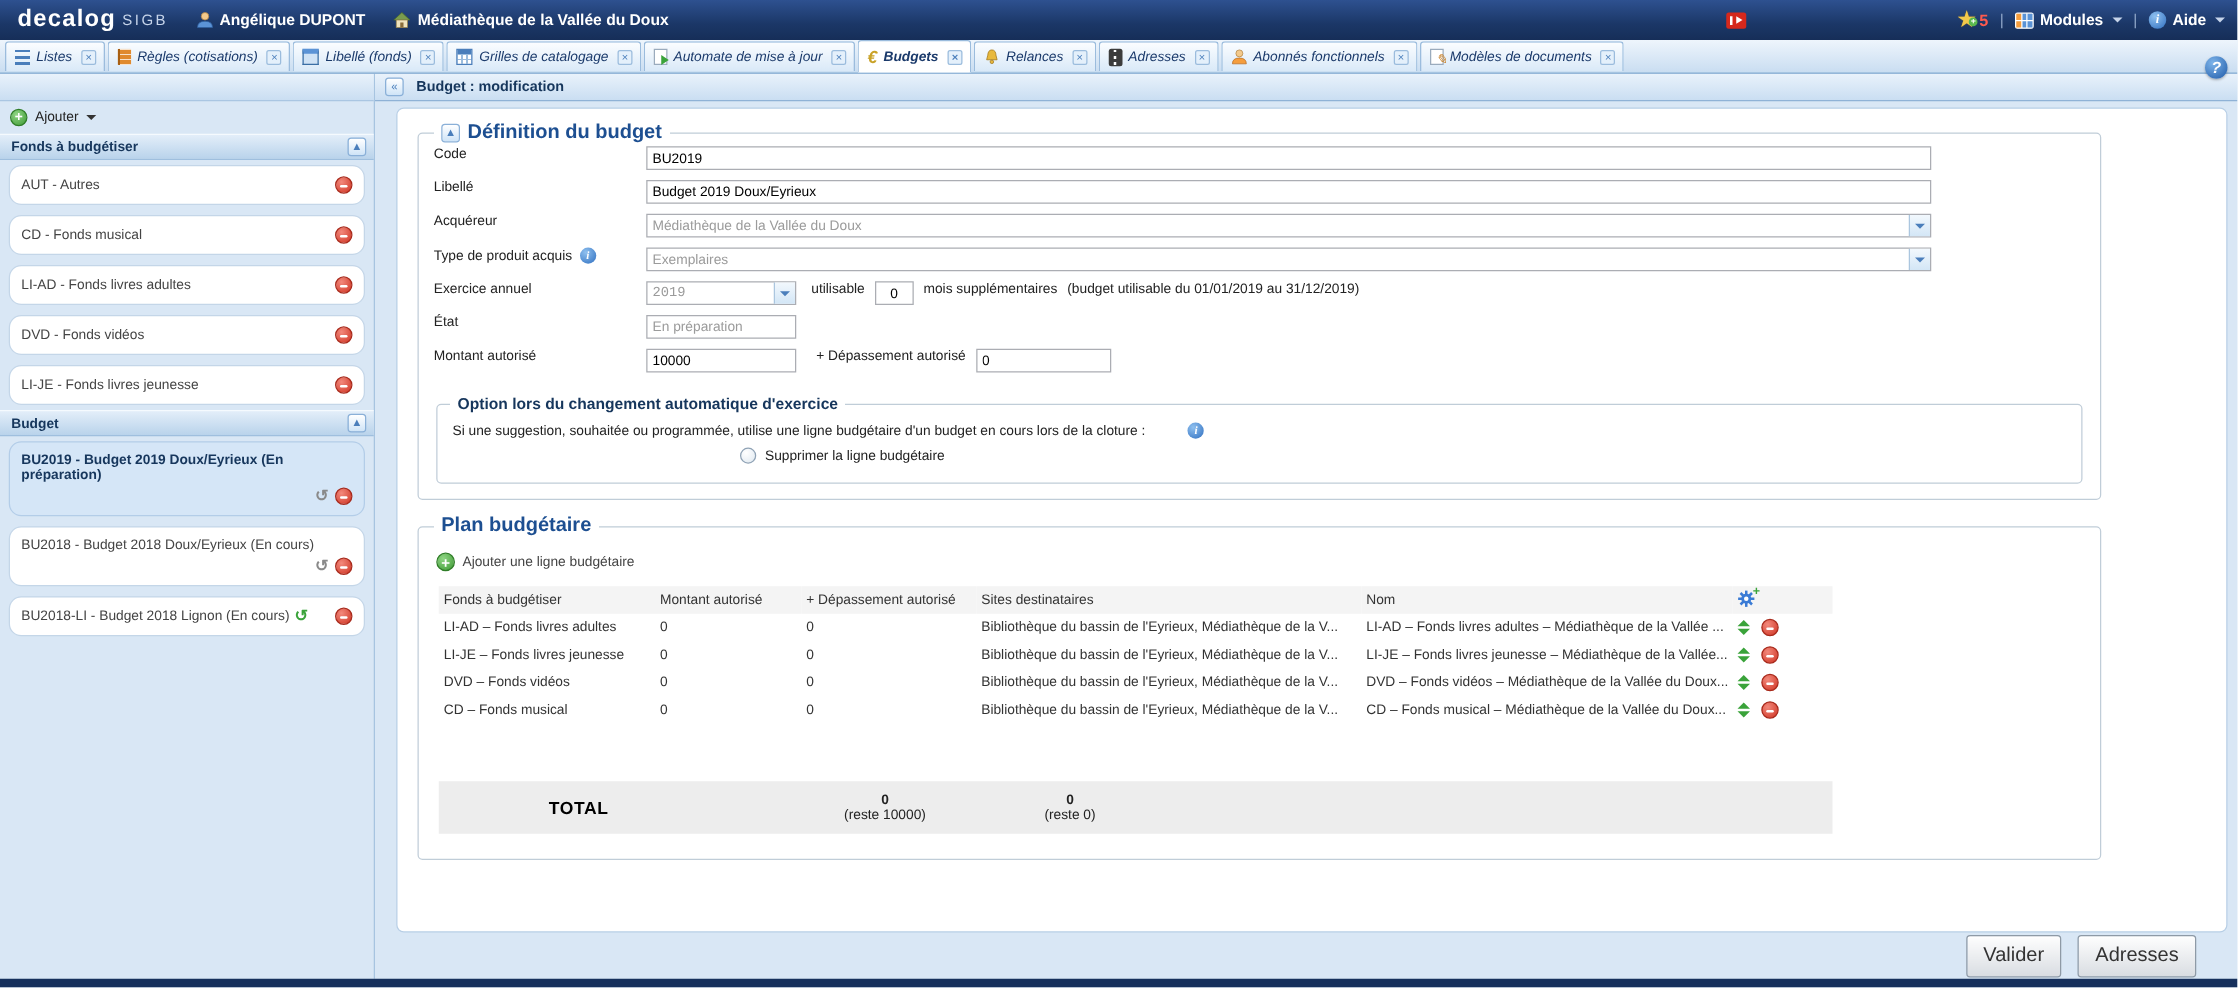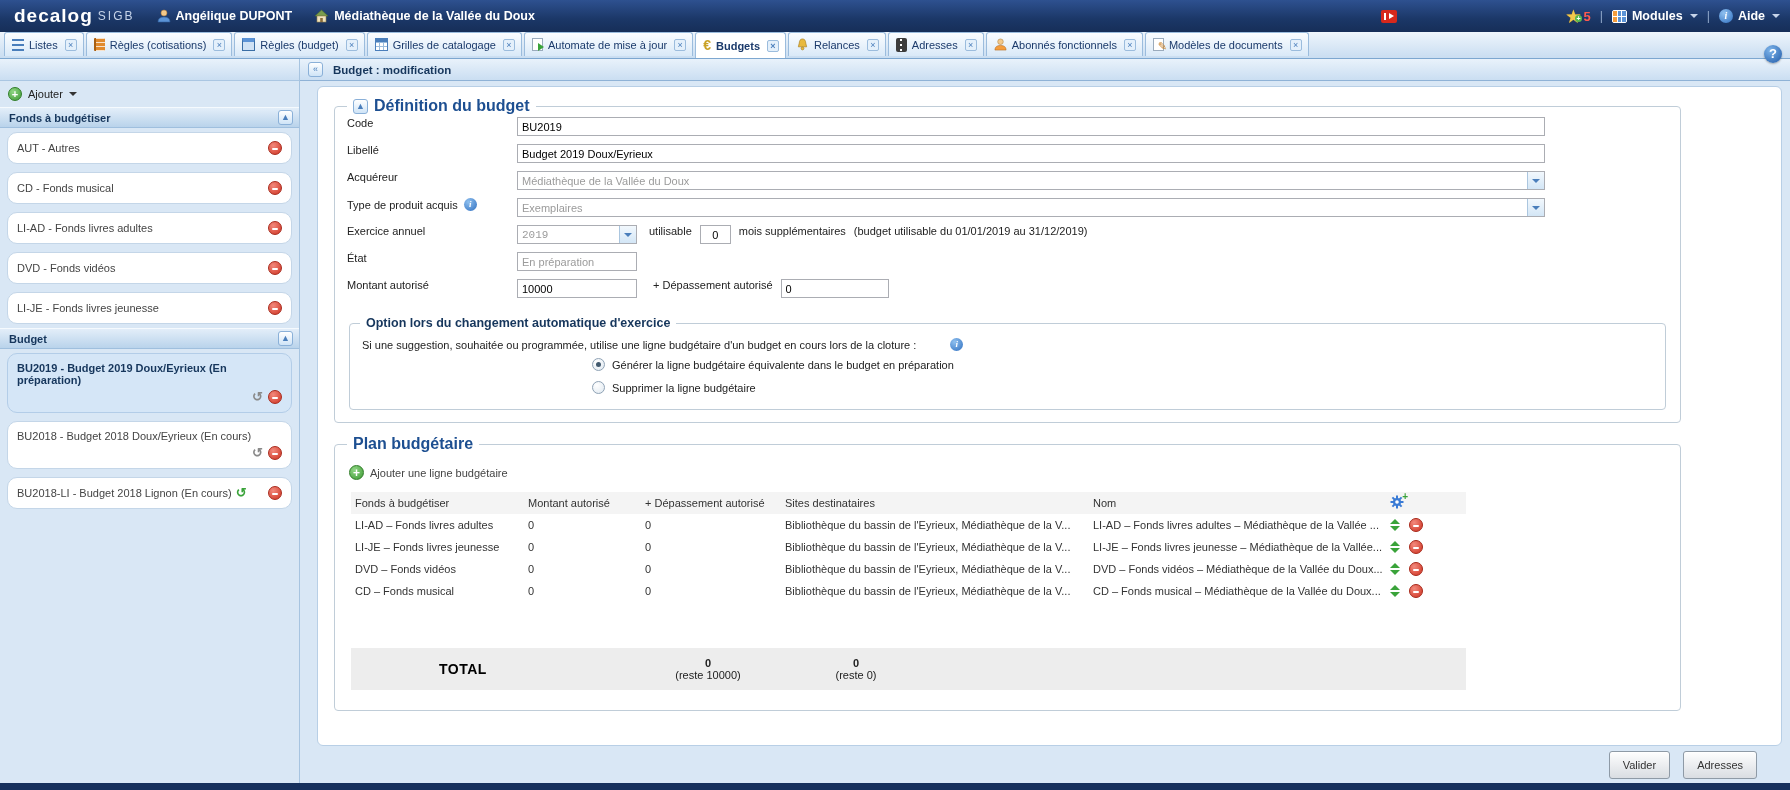--- a/index.html
+++ b/index.html
@@ -20,21 +20,21 @@
   .star-glyph { color:#f2c94c; font-size:16px; text-shadow:0 0 1px #a87d1e; }
   .star-badge { position:absolute; left:9px; top:8px; width:7px; height:7px; background:#58b84e; border-radius:50%; color:#fff; font-size:7px; line-height:7px; text-align:center; font-weight:bold; }
   .star-count { color:#ff5a4e; font-size:13px; }
   .chev-down-white { display:inline-block; width:0; height:0; border-left:4px solid transparent; border-right:4px solid transparent; border-top:4px solid #c6d4ea; margin-left:2px; }
   .info-circle { width:14px; height:14px; border-radius:50%; background:radial-gradient(circle at 35% 30%, #8fc0ef, #2f6fc0); color:#fff; font-family:"Liberation Serif", serif; font-style:italic; font-weight:bold; font-size:10px; text-align:center; line-height:14px; display:inline-block; }
   .grid-icon { width:15px; height:13px; display:grid; grid-template-columns:1fr 1fr 1fr; grid-template-rows:1fr 1fr; gap:1px; background:#fff; border:1px solid #fff; border-radius:2px; }
   .grid-icon i:nth-child(1), .grid-icon i:nth-child(4) { background:#f59d3d; }
   .grid-icon i { background:#5b93d6; }
 
   
-  .tabbar { height:27px; flex:none; background:linear-gradient(#eef5fc,#c9ddf1); border-bottom:1px solid #7da7d0; display:flex; align-items:flex-start; padding-left:3px; position:relative; }
+  .tabbar { height:27px; flex:none; background:linear-gradient(#eef5fc,#c9ddf1); border-bottom:1px solid #7da7d0; display:flex; align-items:center; padding-left:3px; position:relative;font-style:italic; }
   .tab { display:inline-flex; align-items:center; gap:5px; height:24px; margin:0 1px; padding:0 6px 0 7px; background:linear-gradient(#fbfdff,#d9e9f8); border:1px solid #9bbcdd; border-bottom:none; border-radius:3px 3px 0 0; color:#1b3a6b; white-space:nowrap; cursor:default; }
   .tab.active { background:#fff; font-weight:bold; height:26px; position:relative; z-index:2; }
   .tab-close { width:12px; height:12px; flex:none; background:#e4f0fb; border:1px solid #9bbcdd; border-radius:2px; color:#4a7ebb; font-size:9px; line-height:10px; text-align:center; margin-left:2px; }
   .help-circle { position:absolute; right:8px; top:13px; width:18px; height:18px; border-radius:50%; background:radial-gradient(circle at 35% 30%, #7db4ea, #1f5aa8); color:#fff; font-weight:bold; font-size:13px; text-align:center; line-height:18px; z-index:5; box-shadow:0 1px 2px rgba(0,0,0,.3); }
 
   
   .ticon { width:14px; height:13px; flex:none; position:relative; display:inline-block; }
   .icon-bars { background:repeating-linear-gradient(to bottom,#4a7ebb 0 2px,transparent 2px 5px); width:12px; margin-top:1px; }
   .icon-book { background:#e08a2e; border-radius:1px; width:11px; background-image:repeating-linear-gradient(to bottom, rgba(255,255,255,.75) 0 1px, transparent 1px 4px); border-left:2px solid #a85f12; }
   .icon-window { background:#cfe2f5; border:1px solid #3a6ea5; border-top:4px solid #5b93d6; width:13px; }
@@ -119,21 +119,21 @@
   .updown .up { border-bottom:5px solid #3aa33a; margin-bottom:2px; }
   .updown .dn { border-top:5px solid #3aa33a; }
   .total-band { width:1115px; margin:46px 0 0 4px; height:42px; background:#ededed; position:relative; }
   .tot-item { position:absolute; top:0; height:42px; display:flex; flex-direction:column; justify-content:center; align-items:center; transform:translateX(-50%); color:#222; }
   .tot-label { left:112px; font-weight:bold; font-size:14px; letter-spacing:.5px; color:#000; }
   .tot-val { font-weight:bold; }
   .t1 { left:357px; } .t2 { left:505px; }
 
   
   .footer { height:38px; flex:none; display:flex; align-items:center; justify-content:flex-end; gap:13px; padding-right:25px; }
-  .btn { border:1px solid #8e9aa6; border-radius:3px; background:linear-gradient(#fefefe,#d9dde2); padding:7px 13px; font-size:11px; color:#333; box-shadow:inset 0 1px 0 #fff; }
+  .btn { border:1px solid #8e9aa6; border-radius:3px; background:linear-gradient(#fefefe,#d9dde2); padding:7px 13px; font-size:16px; color:#333; box-shadow:inset 0 1px 0 #fff; }
   .bottom-strip { height:7px; flex:none; background:#16305c; }
 </style>
 </head>
 <body>
 
 <div class="topbar">
   <span class="logo">decalog</span>
   <span class="logo-suffix">SIGB</span>
   <span class="tb-item">
     <svg width="14" height="14" viewBox="0 0 14 14">
@@ -185,21 +185,21 @@
     <span>Listes</span>
     <span class="tab-close">×</span>
   </div>
   <div class="tab">
     <span class="ticon icon-book"></span>
     <span>Règles (cotisations)</span>
     <span class="tab-close">×</span>
   </div>
   <div class="tab">
     <span class="ticon icon-window"></span>
-    <span>Règles (budget)</span>
+    <span>Libellé (fonds)</span>
     <span class="tab-close">×</span>
   </div>
   <div class="tab">
     <span class="ticon icon-table"></span>
     <span>Grilles de catalogage</span>
     <span class="tab-close">×</span>
   </div>
   <div class="tab">
     <span class="ticon icon-page">
         <span class="play"></span>
@@ -365,24 +365,20 @@
             <input class="tinput w120" value="10000" style="">
             <span class="inline-txt" style="margin-left:16px">+ Dépassement autorisé</span>
             <input class="tinput w108" style="text-align: left;" value="0">
           </div>
 
           <fieldset class="inner">
             <legend>Option lors du changement automatique d'exercice</legend>
             <div class="opt-intro">
               <span>Si une suggestion, souhaitée ou programmée, utilise une ligne budgétaire d'un budget en cours lors de la cloture :</span>
               <span class="info-circle sm">i</span>
-            </div>
-            <div class="radio-row">
-              <span class="radio checked"></span>
-              <span>Générer la ligne budgétaire équivalente dans le budget en préparation</span>
             </div>
             <div class="radio-row">
               <span class="radio"></span>
               <span>Supprimer la ligne budgétaire</span>
             </div>
           </fieldset>
         </fieldset>
 
         <fieldset style="padding-bottom:20px">
           <legend>

